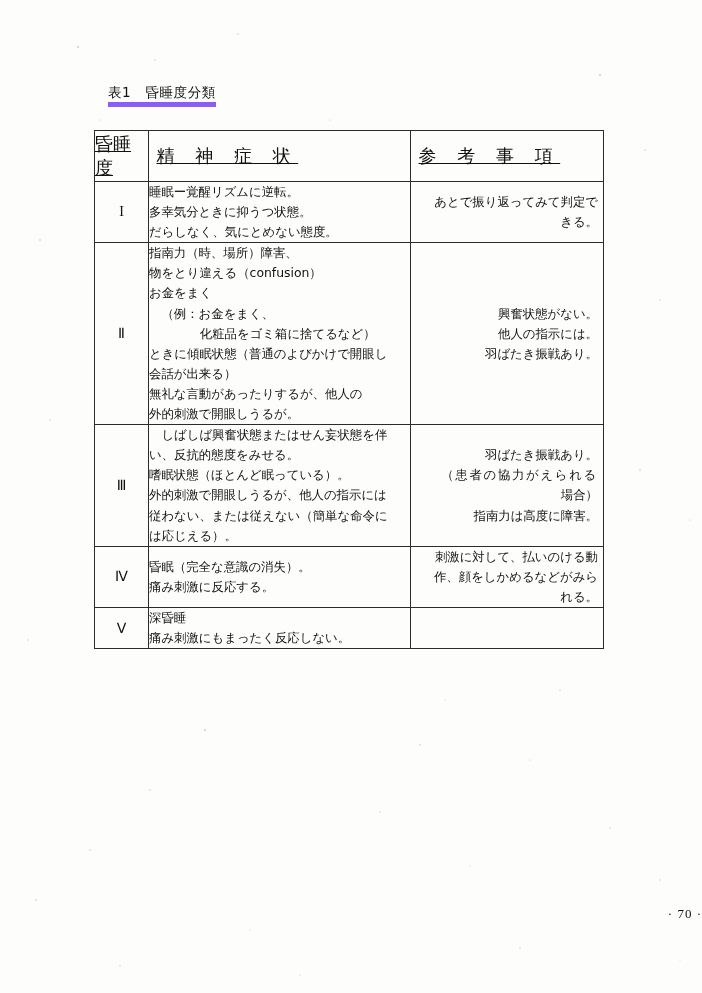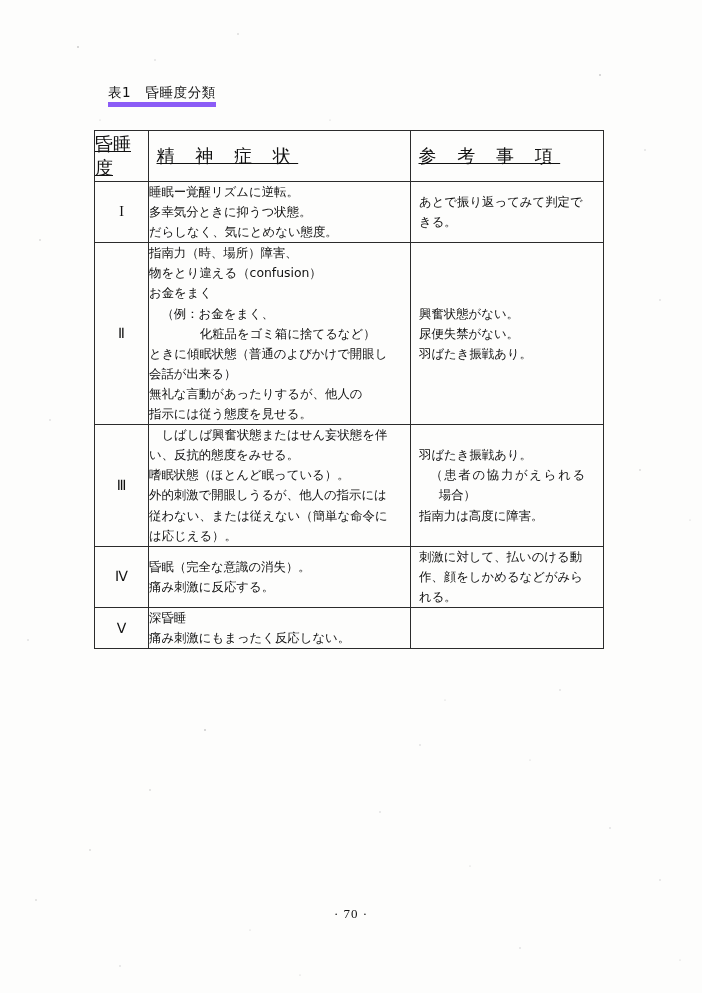--- a/index.html
+++ b/index.html
@@ -88,40 +88,41 @@
   .cell-text {
     font-size: 12.4px;
     line-height: 1.62;
     padding: 7px 6px 7px 9px;
     text-align: left;
     vertical-align: middle;
   }
   .cell-text.note {
     padding-left: 8px;
     padding-right: 5px;
+    text-align: right;
   }
   .cell-text p {
     margin: 0;
     white-space: pre;
   }
   .ind1 { padding-left: 1.0em; }
   .ind2 { padding-left: 4.1em; }
   .ind-note1 { padding-left: 0.9em; }
   .ind-note2 { padding-left: 1.6em; }
   .sp-wide { letter-spacing: 1.7px; }
 
   .row-empty { height: auto; }
 
   
   .pagenum {
     position: absolute;
     left: 0;
     top: 906px;
     width: 702px;
-    text-align: center;
+    text-align: right;
     font-family: "Liberation Serif", serif;
     font-size: 13px;
     letter-spacing: 1px;
   }
 </style>
 </head>
 <body>
 
 <svg class="page-texture" width="702" height="993" viewBox="0 0 702 993" xmlns="http://www.w3.org/2000/svg">
   <g fill="#9a9a9a">
@@ -195,25 +196,25 @@
           <td class="grade">Ⅱ</td>
           <td class="cell-text">
             <p>指南力（時、場所）障害、</p>
             <p>物をとり違える（confusion）</p>
             <p>お金をまく</p>
             <p class="ind1">（例：お金をまく、</p>
             <p class="ind2">化粧品をゴミ箱に捨てるなど）</p>
             <p>ときに傾眠状態（普通のよびかけで開眼し</p>
             <p>会話が出来る）</p>
             <p>無礼な言動があったりするが、他人の</p>
-            <p>指示には従う態度を見せる。</p>
+            <p>外的刺激で開眼しうるが。</p>
           </td>
           <td class="cell-text note">
             <p>興奮状態がない。</p>
-            <p>尿便失禁がない。</p>
+            <p>他人の指示には。</p>
             <p>羽ばたき振戦あり。</p>
           </td>
         </tr>
 
         <tr>
           <td class="grade">Ⅲ</td>
           <td class="cell-text">
             <p class="ind1">しばしば興奮状態またはせん妄状態を伴</p>
             <p>い、反抗的態度をみせる。</p>
             <p>嗜眠状態（ほとんど眠っている）。</p>

